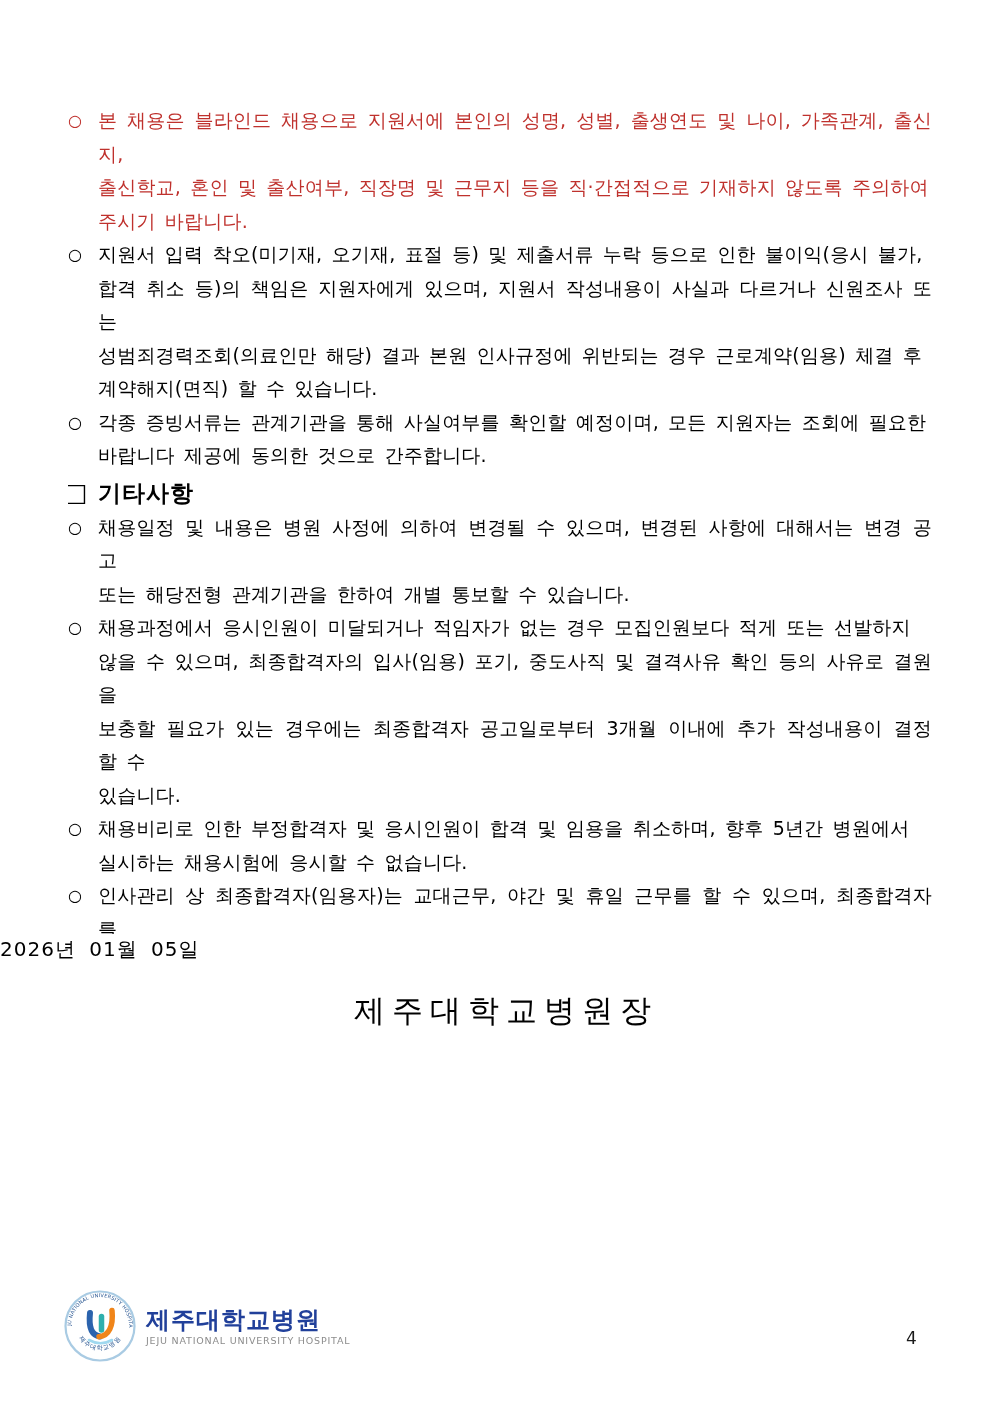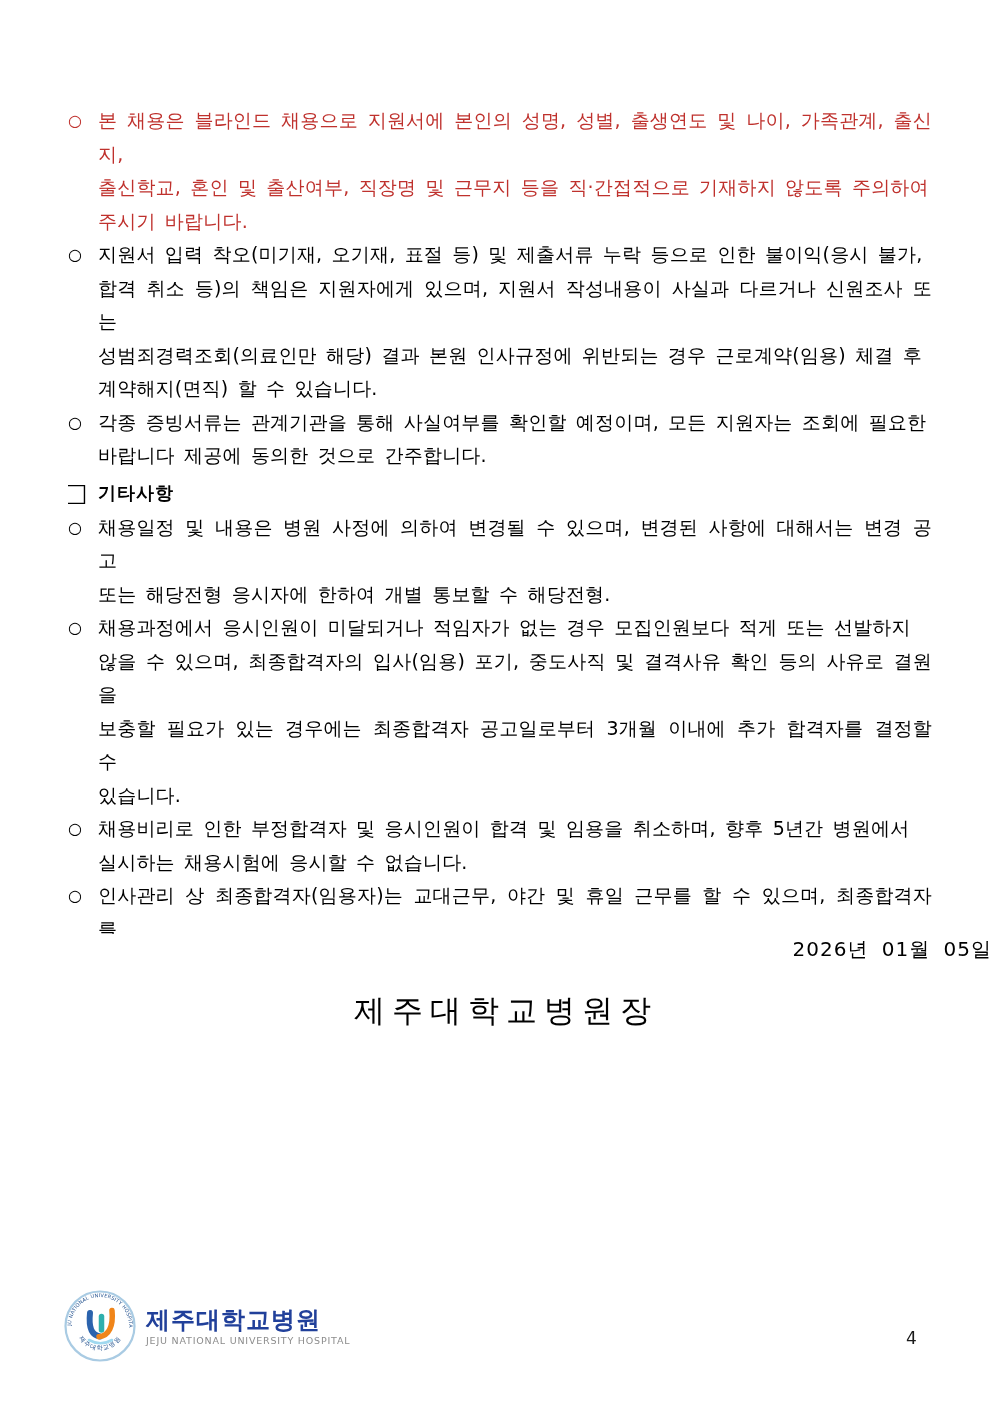--- a/index.html
+++ b/index.html
@@ -47,30 +47,30 @@
     color: #000000;
   }
   .sec-header .sq {
     flex: none;
     width: 34px;
     font-size: 25px;
     line-height: 30px;
     font-weight: normal;
   }
   .sec-header .sec-title {
-    font-size: 18px;
+    font-size: 23px;
     letter-spacing: 1px;
     line-height: 30px;
   }
   .date-line {
     position: absolute;
     left: 0;
     top: 936px;
     width: 100%;
-    text-align: right;
+    text-align: left;
     font-size: 20px;
     color: #000000;
     letter-spacing: 1px;
     word-spacing: 6px;
   }
   .signature {
     position: absolute;
     left: 0;
     top: 990px;
     width: 100%;
@@ -140,28 +140,28 @@
     </div>
 
     <div class="sec-header">
       <span class="sq">□</span>
       <span class="sec-title">기타사항</span>
     </div>
 
     <div class="notice">
       <span class="marker">○</span>
       <div class="ntext">채용일정 및 내용은 병원 사정에 의하여 변경될 수 있으며, 변경된 사항에 대해서는 변경 공고
-또는 해당전형 응시자에 한하여 개별 통보할 수 해당전형.</div>
+또는 해당전형 관계기관을 한하여 개별 통보할 수 있습니다.</div>
     </div>
 
     <div class="notice">
       <span class="marker">○</span>
       <div class="ntext">채용과정에서 응시인원이 미달되거나 적임자가 없는 경우 모집인원보다 적게 또는 선발하지
 않을 수 있으며, 최종합격자의 입사(임용) 포기, 중도사직 및 결격사유 확인 등의 사유로 결원을
-보충할 필요가 있는 경우에는 최종합격자 공고일로부터 3개월 이내에 추가 합격자를 결정할 수
+보충할 필요가 있는 경우에는 최종합격자 공고일로부터 3개월 이내에 추가 작성내용이 결정할 수
 있습니다.</div>
     </div>
 
     <div class="notice">
       <span class="marker">○</span>
       <div class="ntext">채용비리로 인한 부정합격자 및 응시인원이 합격 및 임용을 취소하며, 향후 5년간 병원에서
 실시하는 채용시험에 응시할 수 없습니다.</div>
     </div>
 
     <div class="notice">

